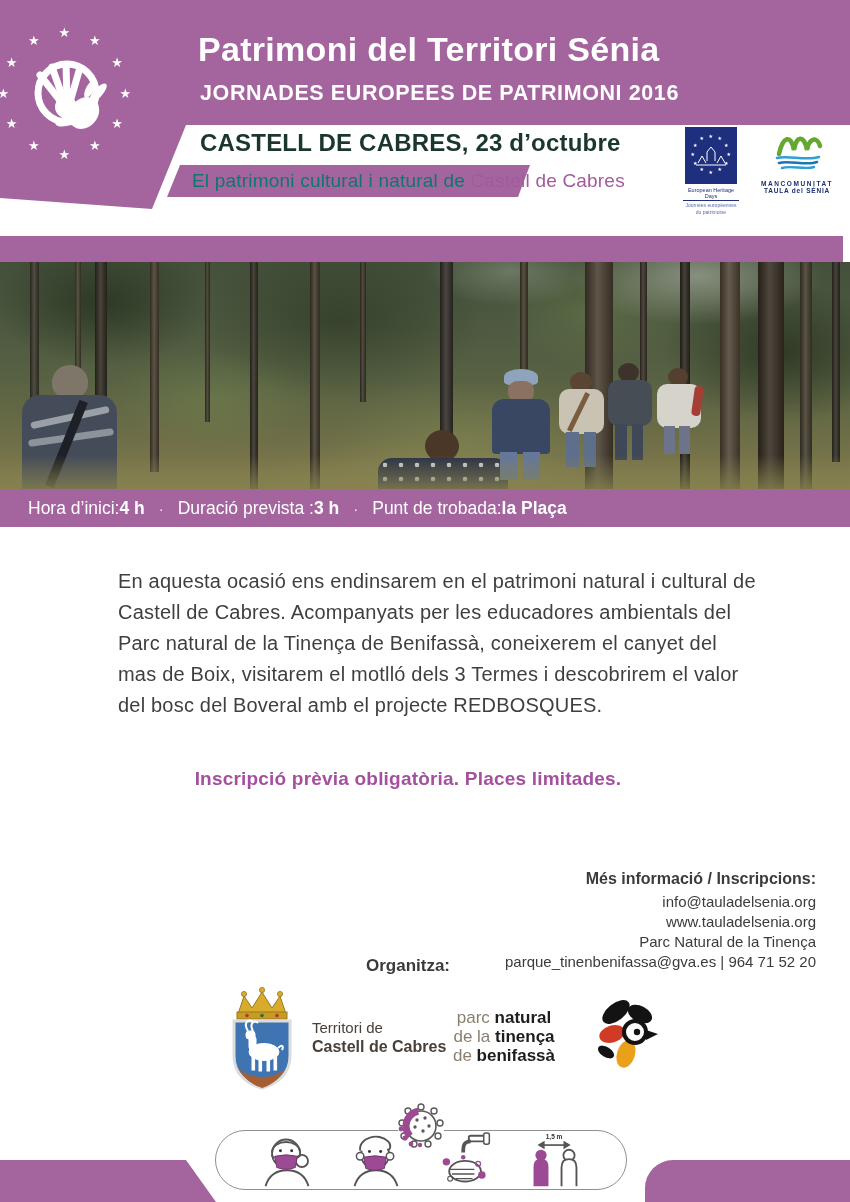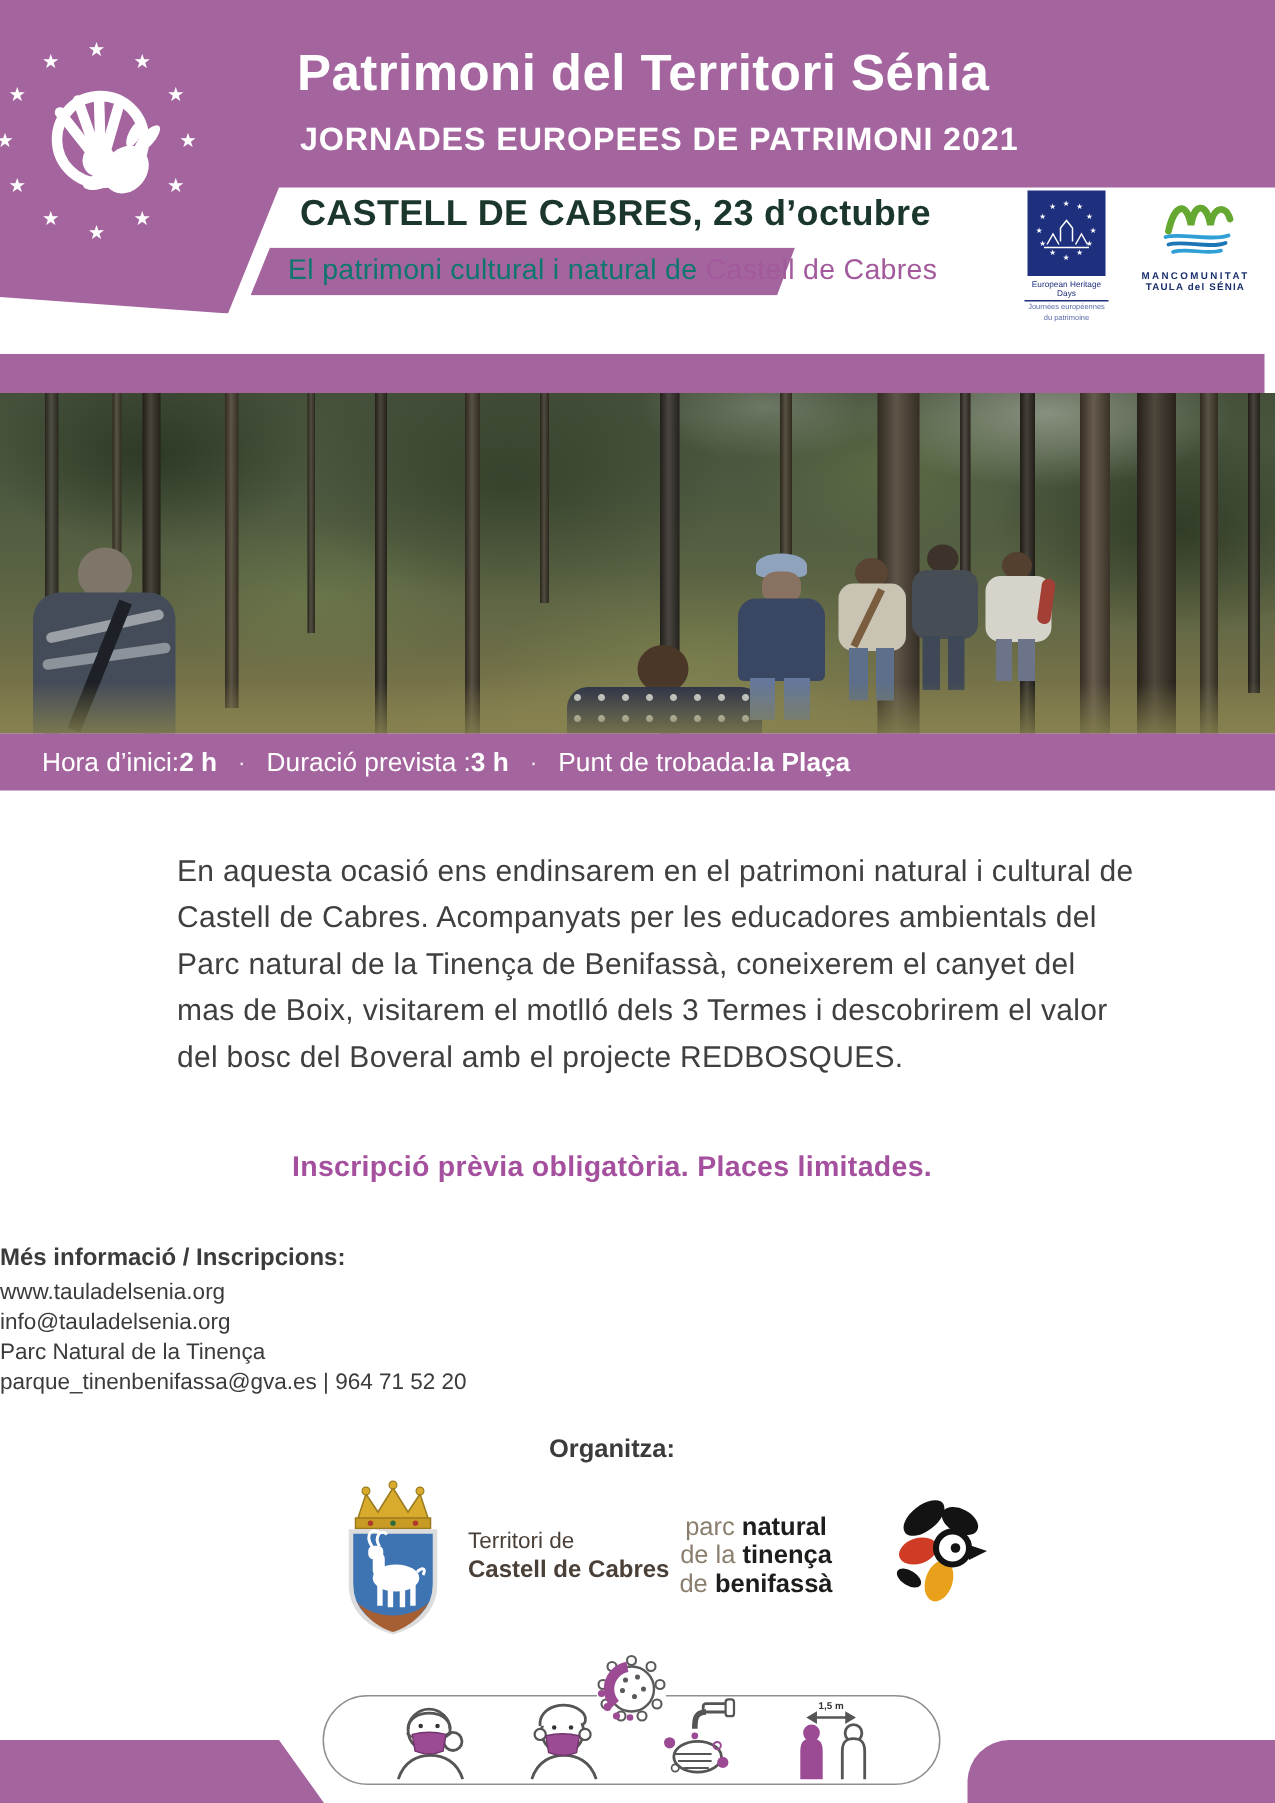--- a/index.html
+++ b/index.html
@@ -55,21 +55,21 @@
   .info-bar { position:absolute; left:0; top:489px; width:850px; height:38px; background:#a4659f;
     color:#ffffff; font-size:17.5px; display:flex; align-items:center; padding-left:28px; }
   .info-bar b { font-weight:700; }
   .info-sep { margin:0 14px; font-size:15px; opacity:.9; }
 
   
   .body-par { position:absolute; left:118px; top:566px; width:642px; font-size:20px; line-height:31px;
     color:#3f3f3f; letter-spacing:.2px; }
   .highlight { position:absolute; left:0; top:768px; width:816px; text-align:center;
     color:#a4509e; font-size:19px; font-weight:600; letter-spacing:.2px; }
-  .contact { position:absolute; left:0; top:830px; width:816px; text-align:left; color:#3b3b3b; }
+  .contact { position:absolute; left:0; top:870px; width:816px; text-align:right; color:#3b3b3b; }
   .contact .head { font-size:16px; font-weight:700; margin-bottom:4px; }
   .contact .line { font-size:15px; line-height:20px; }
 
   
   .organitza { position:absolute; left:0; top:956px; width:816px; text-align:center; font-size:17px; font-weight:700; color:#3b3b3b; }
   .crest { position:absolute; left:222px; top:984px; width:80px; height:108px; }
   .ajunt-text { position:absolute; left:312px; top:1018px; font-size:15px; color:#4a4038; line-height:19px; }
   .ajunt-text b { font-size:16px; }
   .parc-text { position:absolute; left:430px; top:1008px; width:148px; text-align:center; font-size:17px; line-height:19px; color:#8a7f6e; }
   .parc-text b { color:#1d1d1b; }
@@ -103,21 +103,21 @@
       <circle cx="66" cy="84" r="11" fill="#ffffff"></circle>
       <g fill="#ffffff">
         <ellipse cx="84" cy="90" rx="14" ry="17" transform="rotate(38 84 90)"></ellipse>
         <ellipse cx="98" cy="70" rx="4.5" ry="12" transform="rotate(42 98 70)"></ellipse>
         <ellipse cx="90" cy="66" rx="4" ry="10" transform="rotate(28 90 66)"></ellipse>
         <ellipse cx="66" cy="98" rx="5" ry="11" transform="rotate(75 66 98)"></ellipse>
       </g>
     </svg>
   <span class="star" style="left: 58.5px; top: 2.5px; font-size: 13px;">★</span><span class="star" style="left: 89px; top: 10.6725px; font-size: 13px;">★</span><span class="star" style="left: 111.328px; top: 33px; font-size: 13px;">★</span><span class="star" style="left: 119.5px; top: 63.5px; font-size: 13px;">★</span><span class="star" style="left: 111.328px; top: 94px; font-size: 13px;">★</span><span class="star" style="left: 89px; top: 116.328px; font-size: 13px;">★</span><span class="star" style="left: 58.5px; top: 124.5px; font-size: 13px;">★</span><span class="star" style="left: 28px; top: 116.328px; font-size: 13px;">★</span><span class="star" style="left: 5.67245px; top: 94px; font-size: 13px;">★</span><span class="star" style="left: -2.5px; top: 63.5px; font-size: 13px;">★</span><span class="star" style="left: 5.67245px; top: 33px; font-size: 13px;">★</span><span class="star" style="left: 28px; top: 10.6725px; font-size: 13px;">★</span></div>
   <div class="title">Patrimoni del Territori Sénia</div>
-  <div class="subtitle">JORNADES EUROPEES DE PATRIMONI 2021</div>
+  <div class="subtitle">JORNADES EUROPEES DE PATRIMONI 2016</div>
 
   <div class="event-title">CASTELL DE CABRES, 23 d’octubre</div>
   <div class="event-bar"></div>
   <div class="event-sub">
     <span class="on-bar">El patrimoni cultural i natural de </span><span class="off-bar">Castell de Cabres</span>
   </div>
 
   <div class="eu-logo">
     <div class="eu-square" id="euSquare">
       <svg width="52" height="57" viewBox="0 0 52 57" style="position:absolute;left:0;top:0;">
@@ -200,36 +200,36 @@
     <i style="left:615px;top:162px;width:28px;height:36px;background:linear-gradient(90deg,#3f4856 0 12px,transparent 12px 17px,#3f4856 17px 28px);"></i>
     <i style="left:668px;top:106px;width:20px;height:18px;background:#54402f;border-radius:50%;"></i>
     <i style="left:657px;top:122px;width:44px;height:44px;background:#d6d3ca;border-radius:10px;"></i>
     <i style="left:693px;top:124px;width:9px;height:30px;background:#a33f35;border-radius:4px;transform:rotate(8deg);"></i>
     <i style="left:664px;top:164px;width:26px;height:28px;background:linear-gradient(90deg,#6b7488 0 11px,transparent 11px 15px,#6b7488 15px 26px);"></i>
     <div class="ground"></div>
   </div>
 
   <div class="info-bar">
     <span>Hora d’inici: </span>
-      <b>2 h</b>
+      <b>4 h</b>
     <span class="info-sep">·</span>
     <span>Duració prevista : </span>
       <b>3 h</b>
     <span class="info-sep">·</span>
     <span>Punt de trobada: </span>
       <b>la Plaça</b>
   </div>
 
   <p class="body-par">En aquesta ocasió ens endinsarem en el patrimoni natural i cultural de Castell de Cabres. Acompanyats per les educadores ambientals del Parc natural de la Tinença de Benifassà, coneixerem el canyet del mas de Boix, visitarem el motlló dels 3 Termes i descobrirem el valor del bosc del Boveral amb el projecte REDBOSQUES.</p>
   <div class="highlight">Inscripció prèvia obligatòria. Places limitades.</div>
 
   <div class="contact">
     <div class="head">Més informació / Inscripcions:</div>
+    <div class="line">info@tauladelsenia.org</div>
     <div class="line">www.tauladelsenia.org</div>
-    <div class="line">info@tauladelsenia.org</div>
     <div class="line">Parc Natural de la Tinença</div>
     <div class="line">parque_tinenbenifassa@gva.es | 964 71 52 20</div>
   </div>
 
   <div class="organitza">Organitza:</div>
 
   <div class="crest">
     <svg width="80" height="108" viewBox="0 0 80 108">
       <g>
         <path d="M16,30 L22,12 L30,24 L40,8 L50,24 L58,12 L64,30 Z" fill="#d8ab2d" stroke="#9a7a1e" stroke-width="1"></path>

